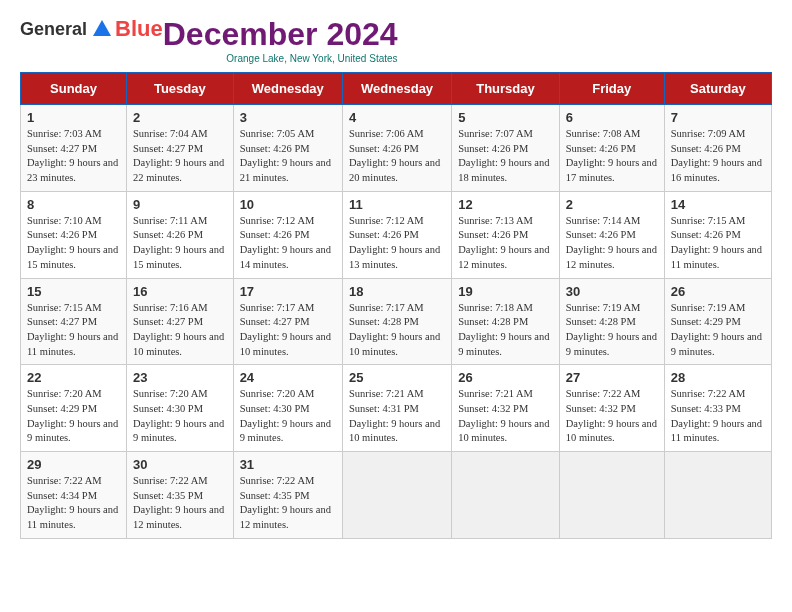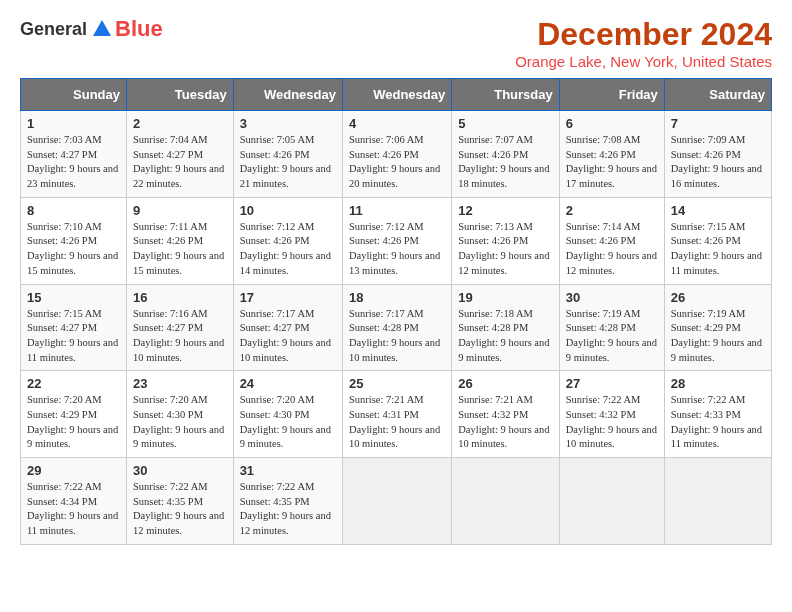--- a/index.html
+++ b/index.html
@@ -5,21 +5,20 @@
     * { box-sizing: border-box; margin: 0; padding: 0; }
     body {
       font-family: Arial, sans-serif;
       background: #fff;
       width: 792px;
       min-height: 612px;
       padding: 16px 20px;
     }
     .header-area {
       display: flex;
-      justify-content: space-between;
       align-items: flex-start;
       margin-bottom: 8px;
     }
     .logo {
       display: flex;
       align-items: center;
       gap: 2px;
     }
     .logo-text-general {
       font-size: 18px;
@@ -37,38 +36,38 @@
       display: inline-block;
       vertical-align: middle;
       margin-left: 2px;
     }
     .title-area {
       text-align: right;
     }
     .month-title {
       font-size: 32px;
       font-weight: bold;
-      color: #c2410c;
+      color: #701a75;
     }
     .subtitle {
-      font-size: 15px;
-      color: #ef4444;
+      font-size: 10px;
+      color: #0f766e;
     }
     .calendar-table {
       width: 100%;
       border-collapse: collapse;
       font-size: 11px;
     }
     .calendar-table thead tr th {
-      background-color: #737373;
+      background-color: #b91c1c;
       color: #fff;
       font-size: 13px;
       font-weight: bold;
       padding: 8px 6px;
-      text-align: right;
+      text-align: center;
       border: 1px solid #1565c0;
     }
     .calendar-table tbody tr td {
       vertical-align: top;
       padding: 5px 6px;
       border: 1px solid #ccc;
       background: #fff;
       min-height: 70px;
       width: 113px;
     }

